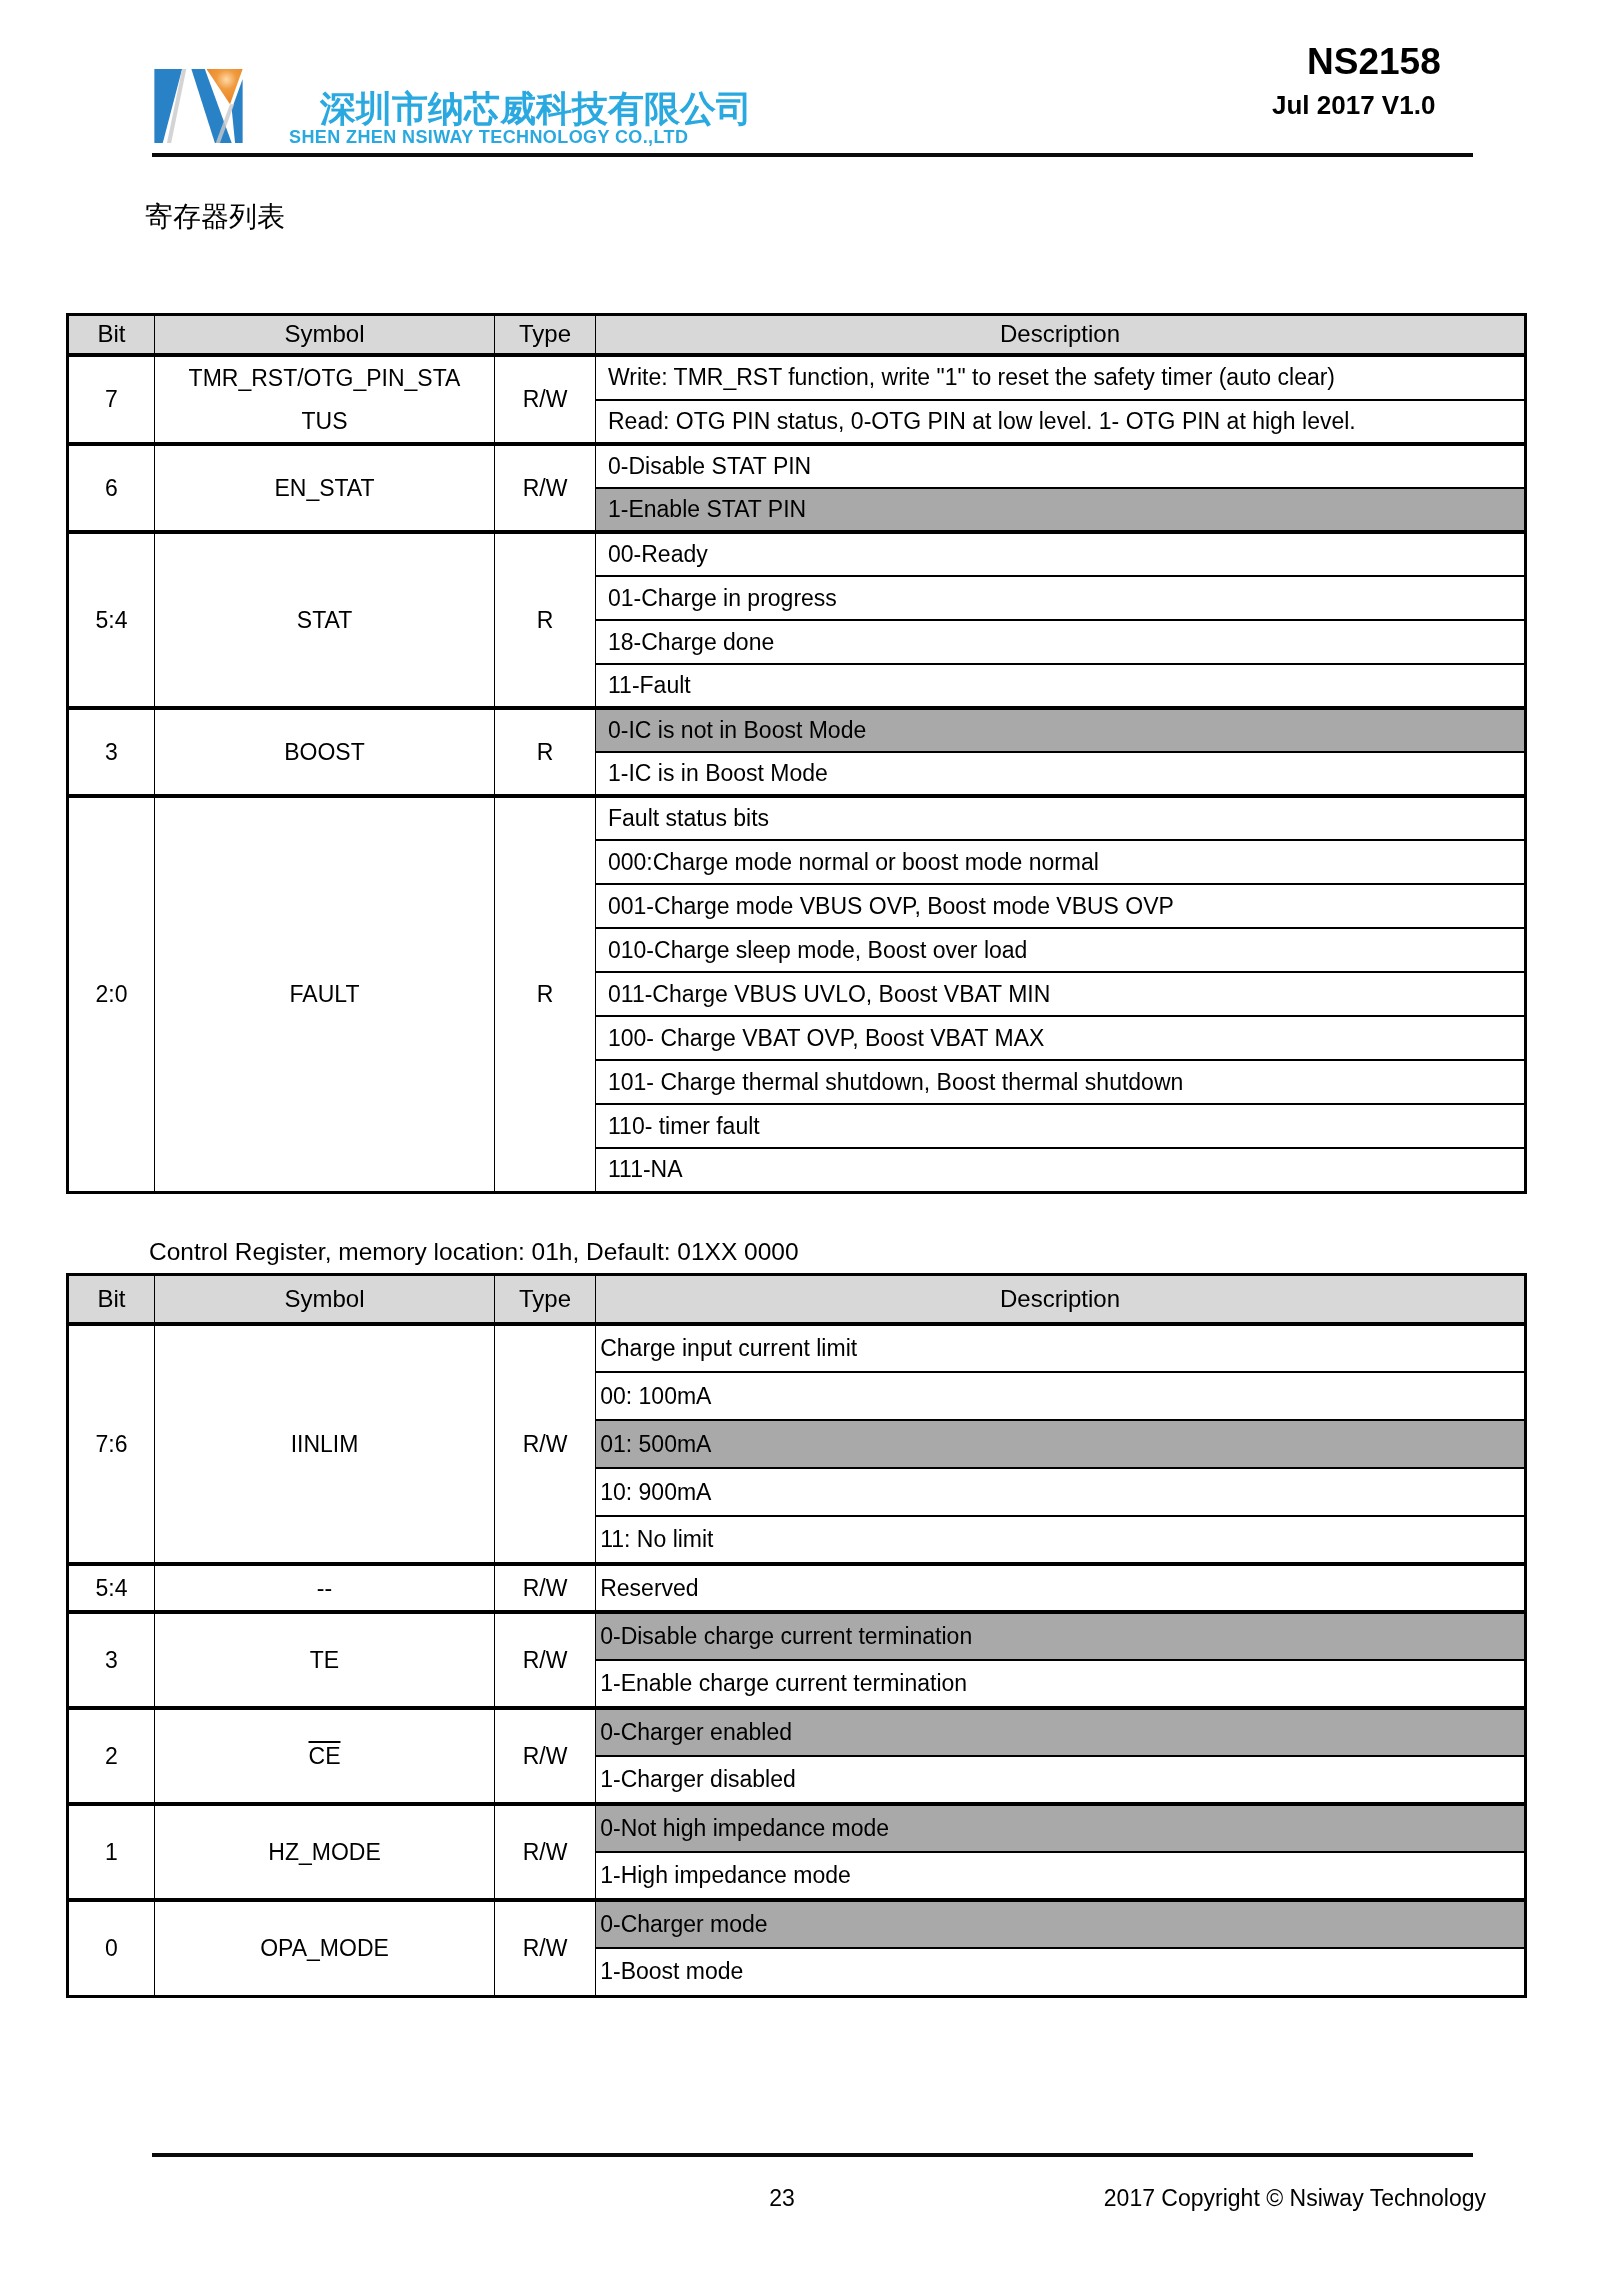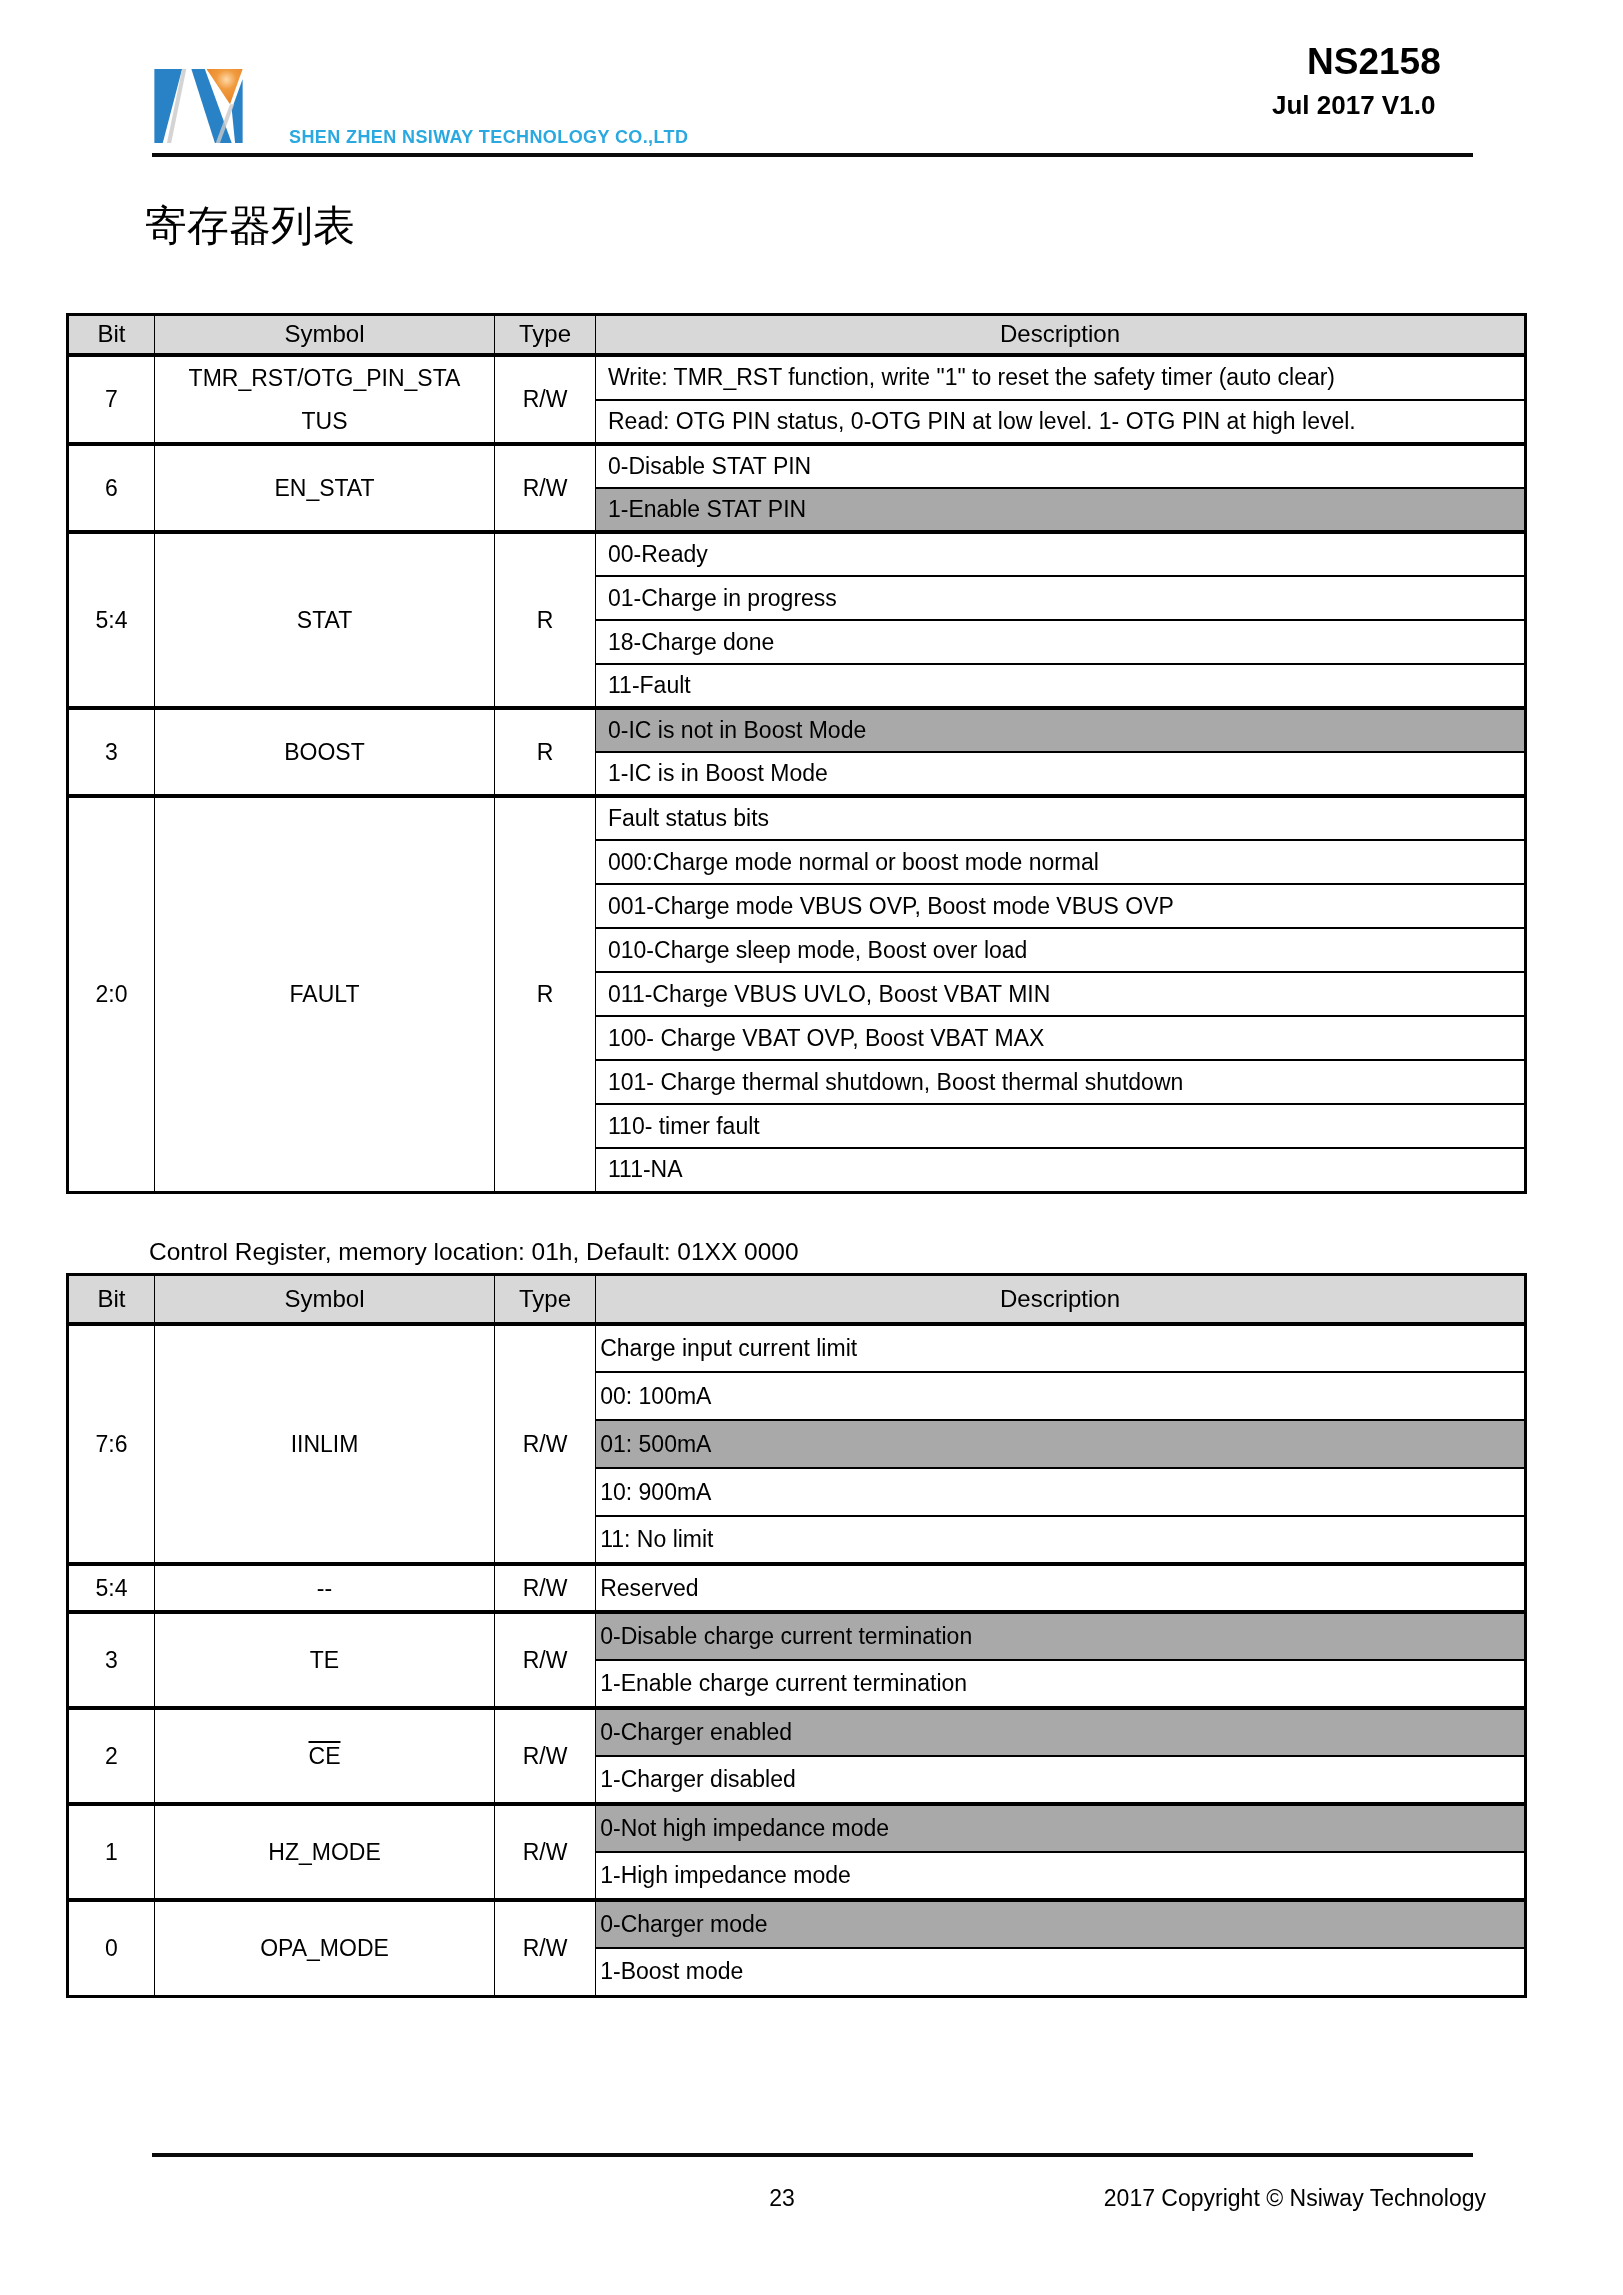--- a/index.html
+++ b/index.html
@@ -19,21 +19,21 @@
   }
   .part-number{
     position:absolute;left:1275px;top:41px;font-size:37px;font-weight:bold;white-space:nowrap;margin-left:32px;
   }
   .revision{
     position:absolute;left:1272px;top:90px;font-size:26px;font-weight:bold;white-space:nowrap;
   }
   .header-rule{position:absolute;left:152px;top:153px;width:1321px;height:4.2px;background:#0a0a0a;}
   
   .section-title{
-    position:absolute;left:145px;top:198px;font-size:42px;
+    position:absolute;left:145px;top:198px;font-size:28px;
     font-family:Liberation Sans, sans-serif;white-space:nowrap;
   }
   .table-caption{position:absolute;font-size:24.5px;white-space:nowrap;}
   .caption-0{left:149px;top:269px;}
   .caption-1{left:149px;top:1238px;}
   
   .table-host{position:absolute;left:66px;}
   .host-0{top:313px;}
   .host-1{top:1273px;}
   .reg-table{
@@ -81,20 +81,21 @@
       </defs>
       <rect x="0" y="0" width="105" height="88" fill="#ffffff"></rect>
       <polygon points="0,0 33,0 10,88 0,88" fill="#2a82c6"></polygon>
       <polygon points="33,0 15,88 20,88 38,0" fill="#c9c9c9" opacity="0.8"></polygon>
       <polygon points="44,0 60,0 92,88 72,88" fill="#2a82c6"></polygon>
       <polygon points="62,0 105,0 90,42" fill="url(#oglow)"></polygon>
       <polygon points="92,48 105,12 105,88 96,88" fill="#2a82c6"></polygon>
       <polygon points="90,42 95,42 78,88 73,88" fill="#c9c9c9" opacity="0.8"></polygon>
     </svg>
   </div>
+  <div class="company-cn">深圳市纳芯威科技有限公司</div>
   <div class="company-en">SHEN ZHEN NSIWAY  TECHNOLOGY CO.,LTD</div>
   <div class="part-number">NS2158</div>
   <div class="revision">Jul 2017 V1.0</div>
   <div class="header-rule"></div>
 
   <div class="section-title">寄存器列表</div>
 
   <div class="table-host host-0">
       <table class="reg-table t0">
         <colgroup>

